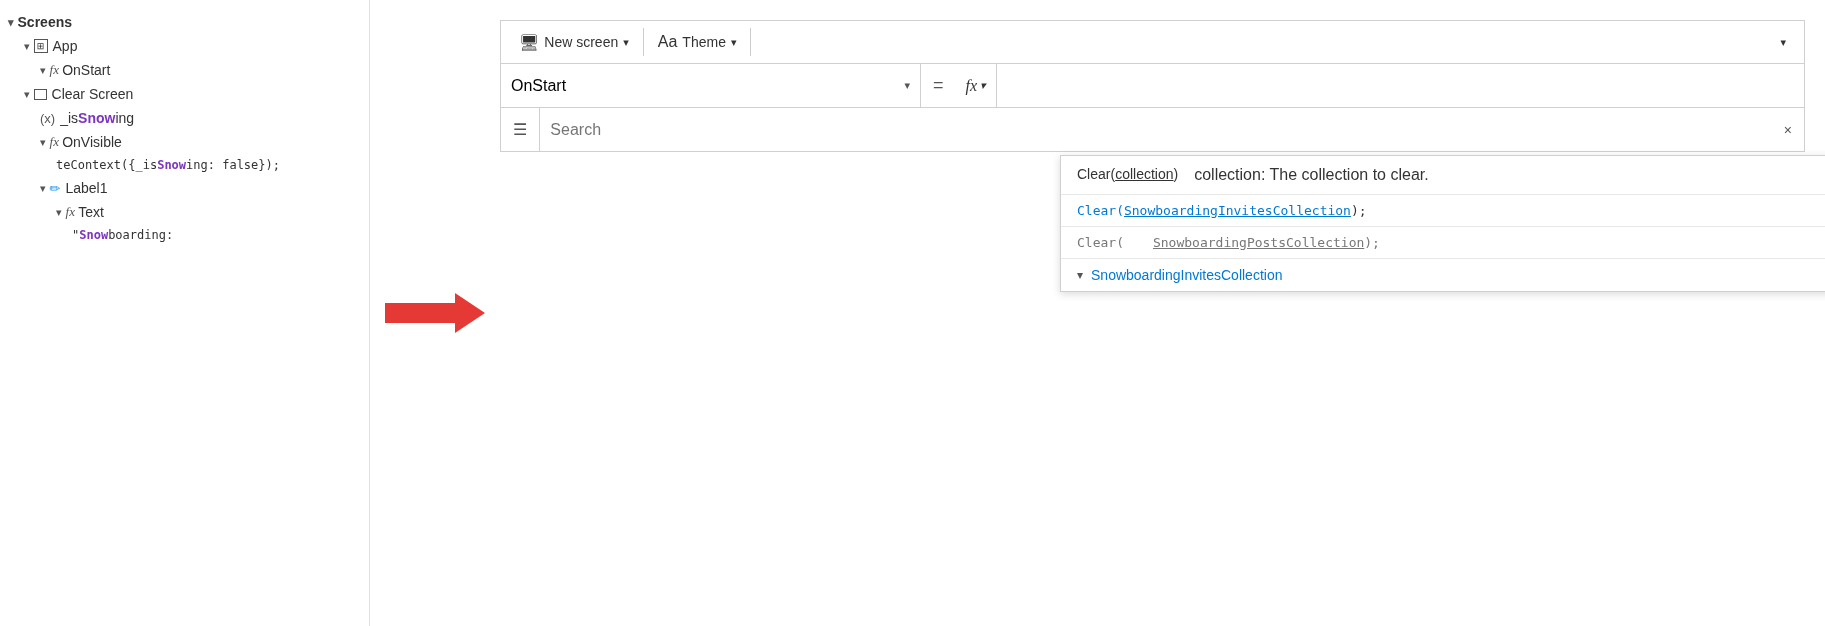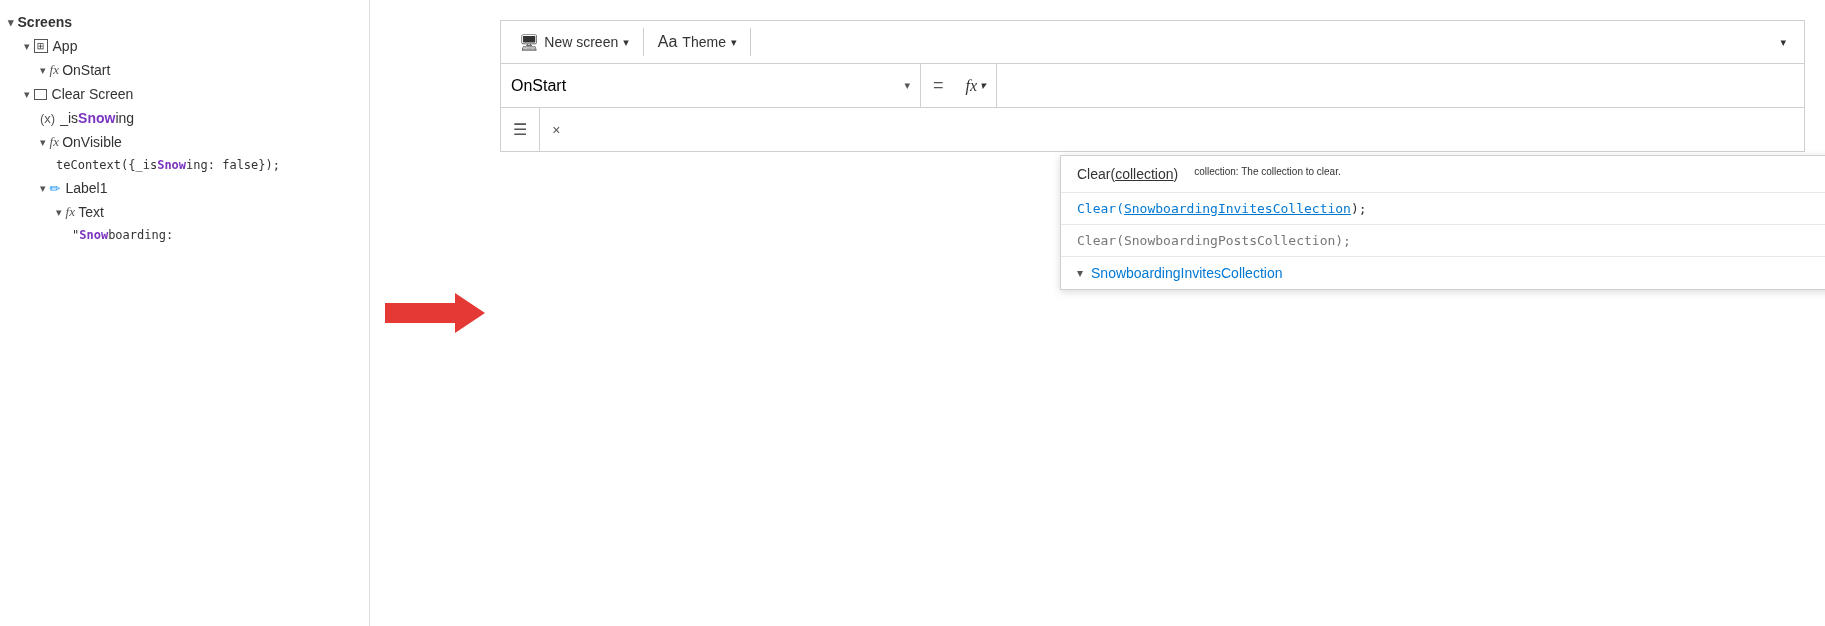--- a/index.html
+++ b/index.html
@@ -261,21 +261,21 @@
       color: #333;
       margin-right: 16px;
     }
 
     .autocomplete-func-name .param-highlight {
       font-weight: 400;
       text-decoration: underline;
     }
 
     .autocomplete-description {
-      font-size: 10px;
+      font-size: 16px;
       color: #333;
       text-align: center;
     }
 
     .autocomplete-code-row {
       padding: 8px 16px;
       background: #fff;
       font-family: 'Consolas', monospace;
       font-size: 13px;
       border-bottom: 1px solid #e8e8e8;
@@ -414,38 +414,39 @@
     <div class="fx-formula-icon">
       <i>fx</i>
       <span style="font-size:11px; margin-left:3px;">▾</span>
     </div>
   </div>
 
   <div class="search-bar">
     <div class="hamburger-icon">
       <span>☰</span>
     </div>
+    <input class="search-input" type="text" value="" placeholder="Search" style="">
     <span class="search-clear">×</span>
   </div>
 
   <div class="autocomplete-panel">
 
     <div class="autocomplete-header">
       <span class="autocomplete-func-name">
         Clear(<span class="param-highlight">collection</span>)
       </span>
       <span class="autocomplete-description">collection: The collection to clear.</span>
     </div>
 
     <div class="autocomplete-code-row">
       <span style="color:#0078d4;">Clear(</span><span style="color:#0078d4; text-decoration:underline;">SnowboardingInvitesCollection</span><span style="color:#333;">);</span>
     </div>
 
     <div class="autocomplete-code-row" style="color:#777; font-size:13px; font-family:Consolas,monospace;">
-      <span>Clear(<span style="">SnowboardingPostsCollection</span>);</span>
+      <span>Clear(<span style="text-decoration:underline;margin-left:29px;">SnowboardingPostsCollection</span>);</span>
     </div>
 
     <div class="autocomplete-item-row">
       <span class="autocomplete-item-chevron">▾</span>
       <span class="autocomplete-item-name">SnowboardingInvitesCollection</span>
 
     </div>
 
   </div>
 

